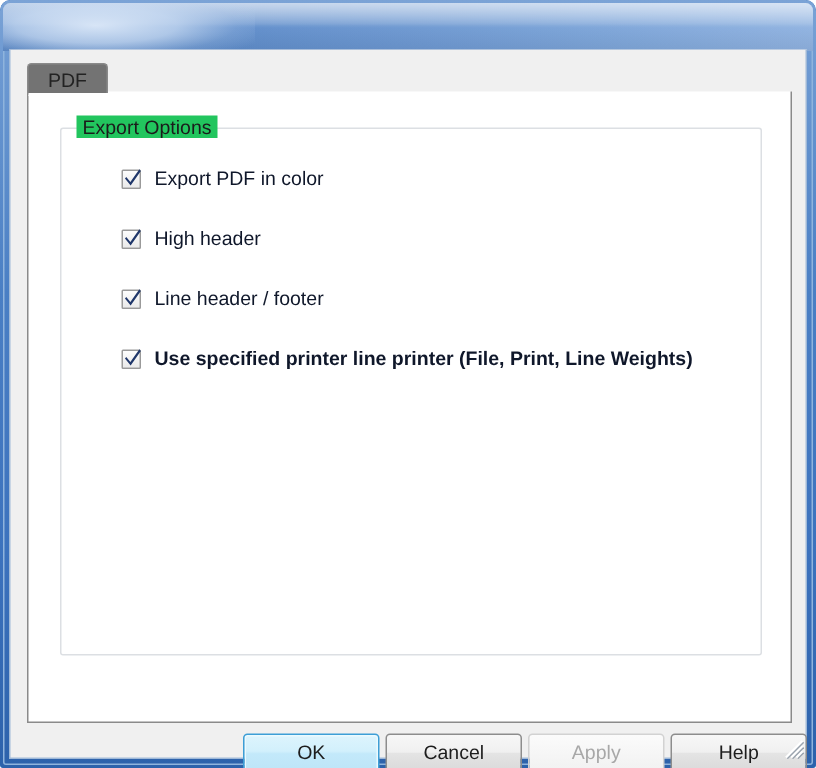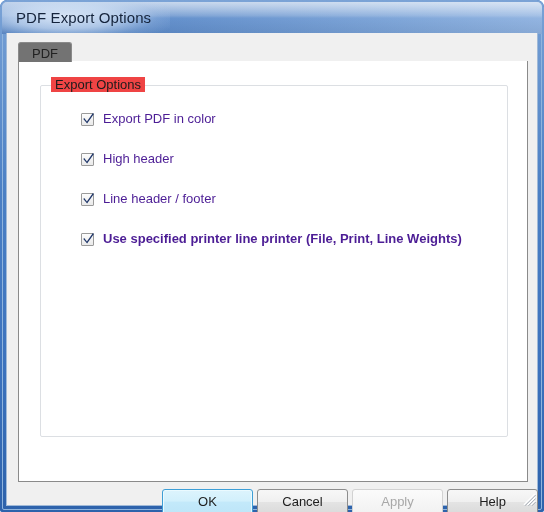--- a/index.html
+++ b/index.html
@@ -161,21 +161,21 @@
     width: 468px;
     height: 352px;
     box-sizing: border-box;
     border: 1px solid #dcdfe3;
     border-radius: 2px;
   }
   #group-legend {
     position: absolute;
     left: 10px; top: -9px;
     padding: 0 4px;
-    background: #ef4444;
+    background: #22c55e;
     font-size: 13px;
     color: #1b1b1b;
     white-space: nowrap;
   }
 
   
   #checklist {
     position: absolute;
     left: 40px;
     top: 26px;
@@ -200,21 +200,21 @@
   .checkbox .tick {
     position: absolute;
     left: 1px;
     top: -2px;
     width: 11px;
     height: 13px;
   }
   .check-label {
     margin-left: 9px;
     font-size: 13px;
-    color: #4c1d95;
+    color: #0f172a;
     line-height: 14px;
     white-space: nowrap;
   }
   .check-label.bold {
     font-weight: bold;
   }
 
   
   #buttonbar {
     position: absolute;
@@ -265,21 +265,20 @@
 </head>
 <body>
 
 <div id="window">
   <div id="frame-glow"></div>
   <div id="frame-inner-edge"></div>
 
   <div id="titlebar">
     <div id="titlebar-sheen"></div>
     <div id="title-halo"></div>
-    <div id="window-title">PDF Export Options</div>
   </div>
 
   <div id="client">
 
     <div id="tabstrip">
       <div id="tabline"></div>
       <div class="tab" id="tab-pdf">
         <span>PDF</span>
       </div>
       <div id="tabline-cover"></div>

